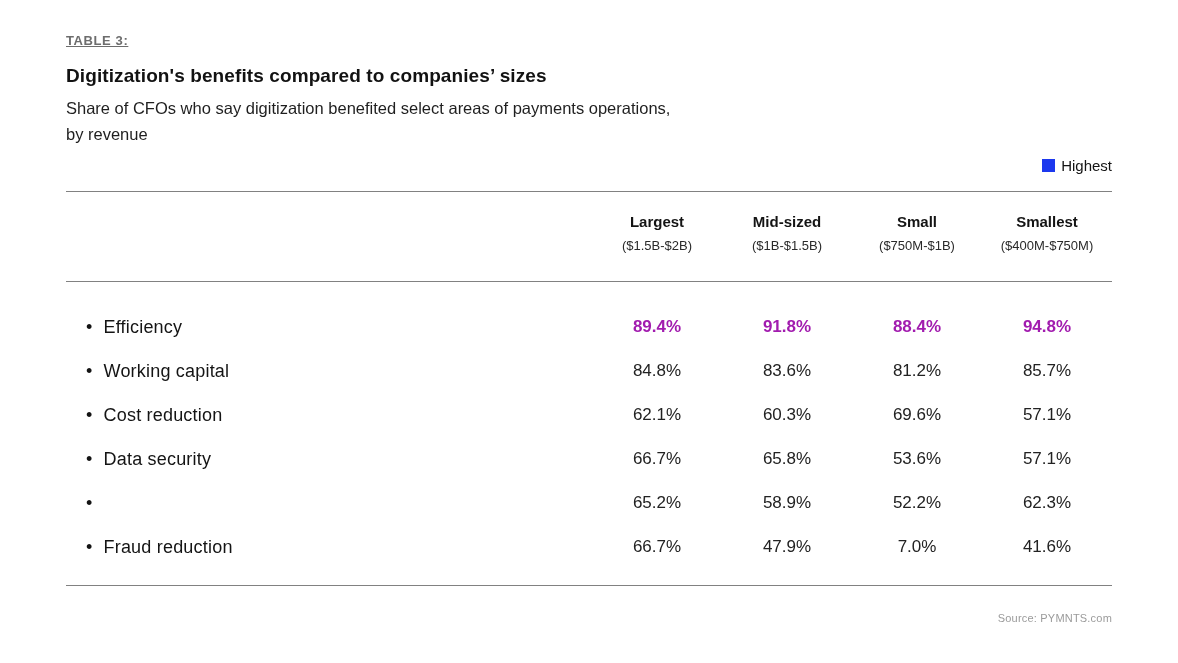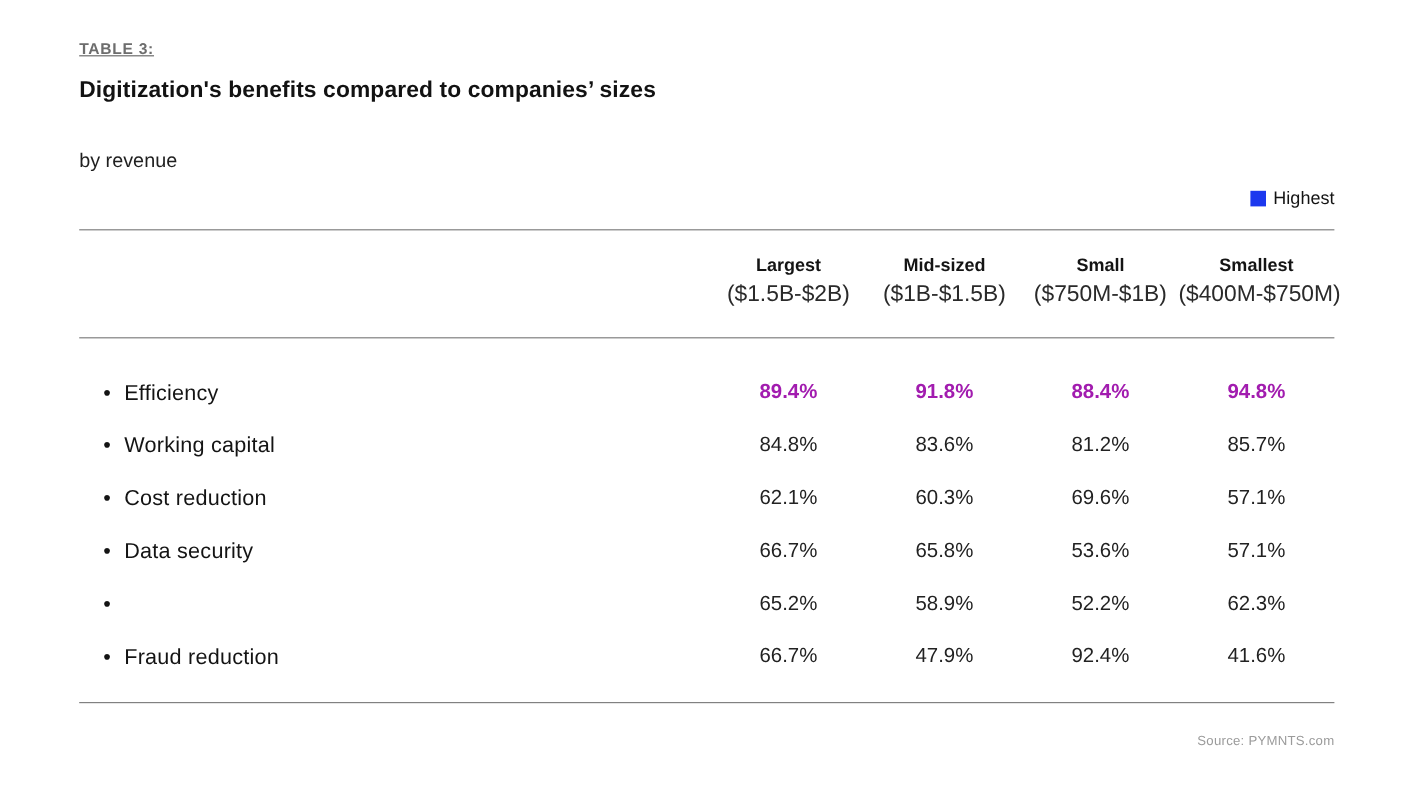--- a/index.html
+++ b/index.html
@@ -39,21 +39,21 @@
 
   .grid{
     display:grid;
     grid-template-columns:526px 130px 130px 130px 130px;
     align-items:center;
   }
 
   .header-row{ padding:20px 0 27px 0; align-items:start; }
   .col-head{ text-align:center; }
   .col-name{ font-size:15px; font-weight:bold; color:#141414; line-height:19px; }
-  .col-range{ font-size:19px; color:#2a2a2a; line-height:17px; margin-top:6px; }
+  .col-range{ font-size:13px; color:#2a2a2a; line-height:17px; margin-top:6px; }
 
   .rows{ padding-top:23px; padding-bottom:16px; }
   .data-row{ height:44px; }
   .row-label{
     display:flex; align-items:center; padding-left:20px;
     font-size:18px; color:#141414; letter-spacing:0.2px;
   }
   .bullet{ font-size:18px; margin-right:11px; color:#141414; }
   .cell{ text-align:center; font-size:17px; color:#222222; }
   .data-row.highlight .cell{ color:#a21caf; font-weight:bold; }
@@ -65,21 +65,21 @@
 </style>
 </head>
 <body>
 
 <div class="page">
   <div class="content">
 
     <div class="eyebrow">TABLE 3:</div>
     <div class="title">Digitization's benefits compared to companies’ sizes</div>
     <div class="subtitle">
-      <br>
+      <span>Share of CFOs who say digitization benefited select areas of payments operations,</span><br>
       <span>by revenue</span>
     </div>
 
     <div class="legend">
       <span class="legend-swatch"></span>
       <span>Highest</span>
     </div>
 
     <hr class="rule rule-top">
 
@@ -161,21 +161,21 @@
         <div class="cell">62.3%</div>
       </div>
 
       <div class="grid data-row">
         <div class="row-label">
           <span class="bullet">•</span>
           <span>Fraud reduction</span>
         </div>
         <div class="cell">66.7%</div>
         <div class="cell">47.9%</div>
-        <div class="cell">92.4%</div>
+        <div class="cell">7.0%</div>
         <div class="cell">41.6%</div>
       </div>
 
     </div>
 
     <hr class="rule">
 
     <div class="source">Source: PYMNTS.com</div>
 
   </div>

